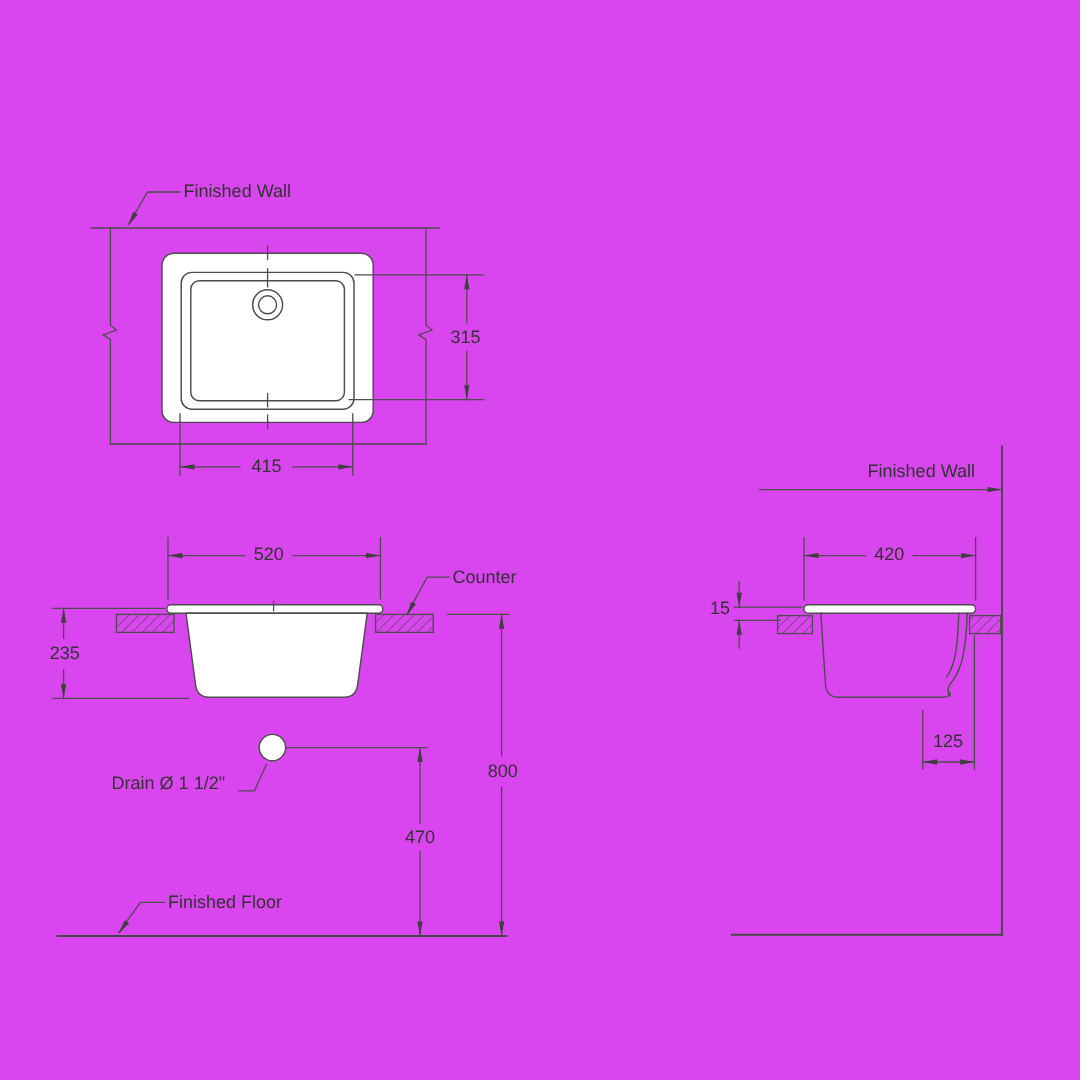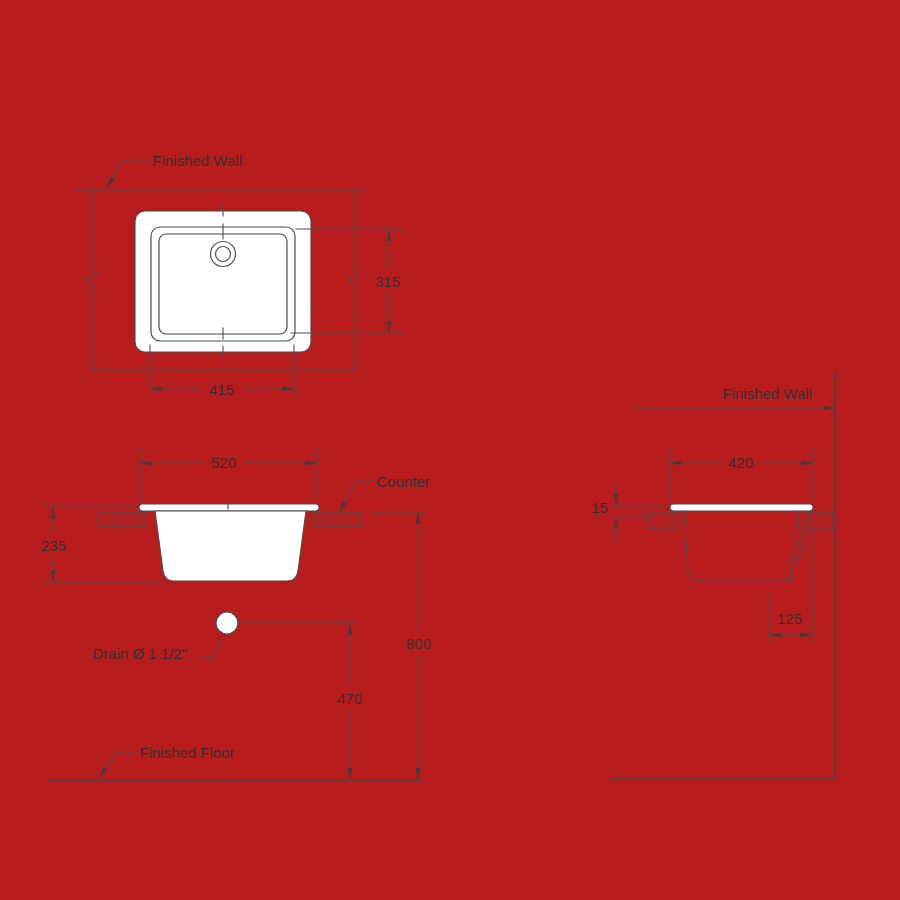--- a/index.html
+++ b/index.html
@@ -1,16 +1,16 @@
 <!DOCTYPE html>
 <html><head>
 <meta charset="utf-8">
 <style>
   html,body{margin:0;padding:0;background:#ffffff;}
-  .stage{position:relative;width:900px;height:900px;background:#b91c1c;overflow:hidden;}
+  .stage{position:relative;width:900px;height:900px;background:#d946ef;overflow:hidden;}
   svg{display:block;}
   svg text{font-family:"Liberation Sans","DejaVu Sans",sans-serif;font-size:15px;fill:#333333;}
   .dim{text-anchor:middle;dominant-baseline:central;}
   .lbl{text-anchor:start;dominant-baseline:central;}
   .ln{stroke:#4d4d4d;stroke-width:1.1;fill:none;stroke-linecap:square;}
   .thk{stroke:#474747;stroke-width:1.6;}
   .shape{stroke:#4d4d4d;stroke-width:1.2;fill:#ffffff;}
   .open{stroke:#4d4d4d;stroke-width:1.2;fill:none;stroke-linecap:round;}
   .arrow{fill:#3f3f3f;stroke:none;}
   .hatchrect{stroke:#4d4d4d;stroke-width:1.1;}

